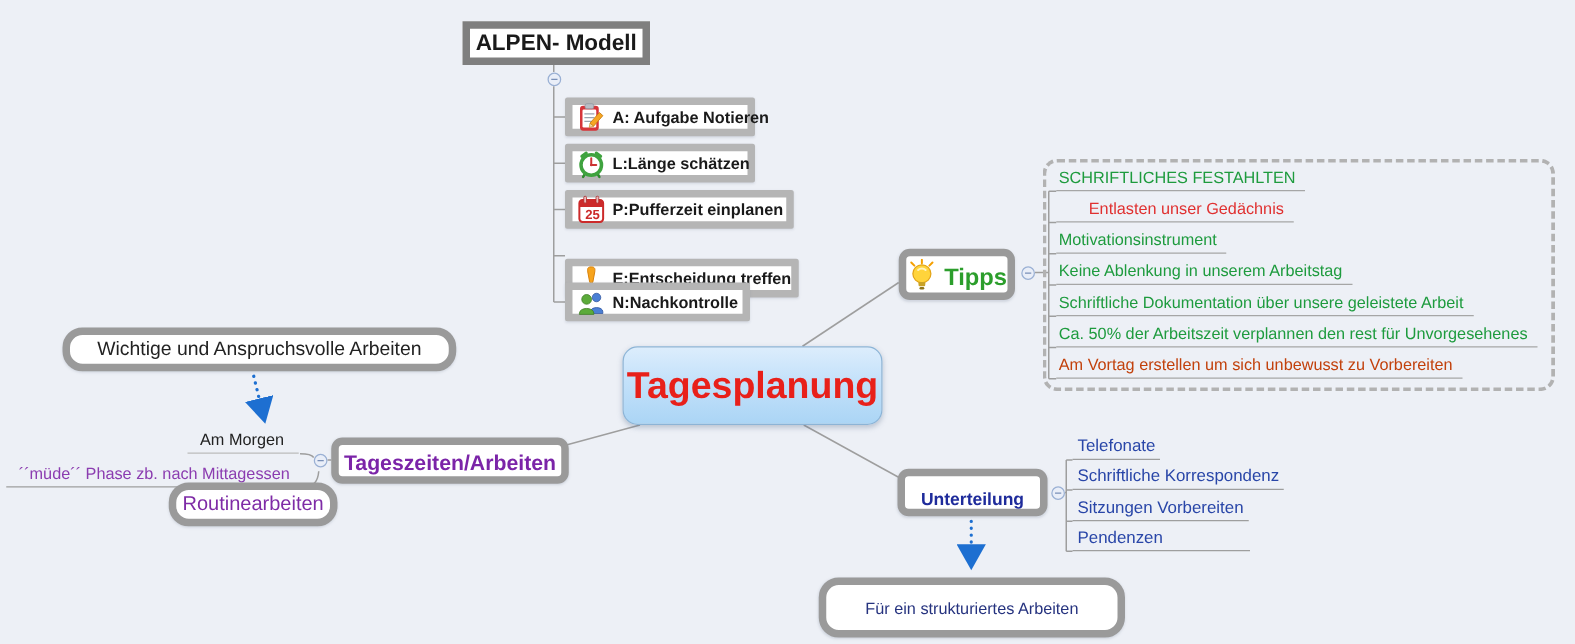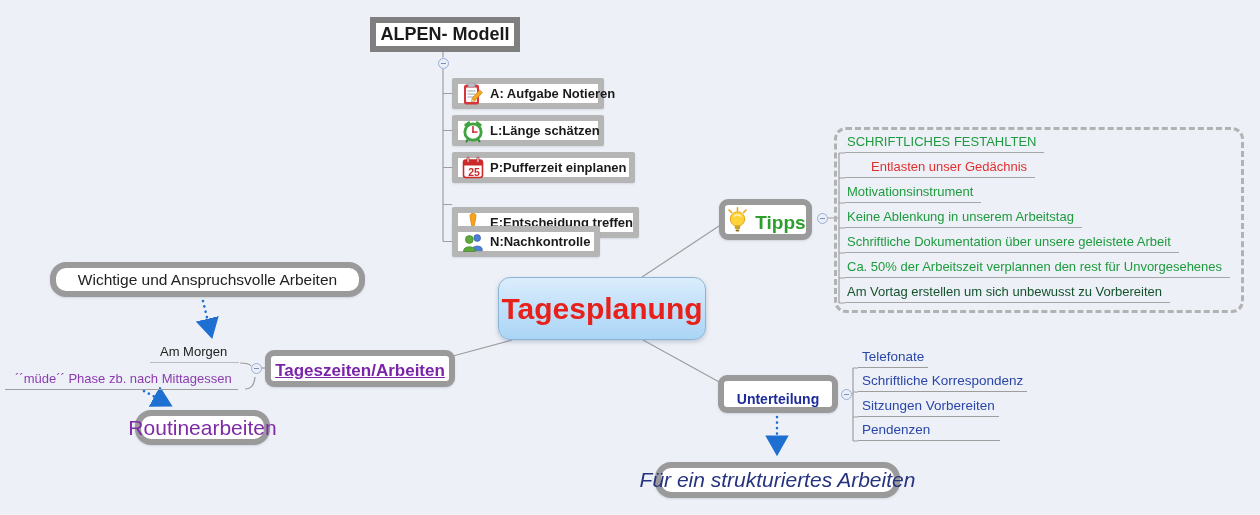--- a/index.html
+++ b/index.html
@@ -12,25 +12,25 @@
 
   .main-topic{left:498px;top:277px;width:208px;height:63px;border-radius:12px;
     border:1px solid #8cb4d6;background:linear-gradient(#dcedfc,#c3e1fa 45%,#abd5f5);
     color:#e8201a;font-size:30px;font-weight:bold;box-shadow:0 2px 4px rgba(100,120,150,.35);}
 
   .alpen-title{left:370px;top:17px;width:150px;height:35px;font-size:18px;font-weight:bold;color:#1a1a1a;border-color:#7f7f7f;}
   .alpen-item{border-color:#b5b5b5;border-radius:2px;font-size:13px;font-weight:bold;color:#1a1a1a;justify-content:flex-start;padding-left:3px;box-shadow:0 1px 2px rgba(120,130,150,.2);}
   .alpen-item svg{margin-right:5px;flex:0 0 auto;}
 
   .tipps-topic{left:719px;top:199px;width:93px;height:41px;font-size:19px;font-weight:bold;color:#2c9e2c;gap:5px;}
-  .tageszeiten-topic{left:265px;top:350px;width:190px;height:37px;font-size:17px;font-weight:bold;color:#7b24a8;text-decoration:underline;}
+  .tageszeiten-topic{left:265px;top:350px;width:190px;height:37px;font-size:17px;font-weight:bold;color:#7b24a8;}
   .unterteilung-topic{left:718px;top:375px;width:120px;height:38px;font-size:14px;font-weight:bold;color:#1e2b9b;}
   .wichtige-topic{left:50px;top:262px;width:315px;height:35px;font-size:15.5px;color:#222;text-align:center;}
-  .routine-topic{left:135px;top:410px;width:135px;height:35px;font-size:21px;color:#7e2ba6;}
-  .fazit-topic{left:655px;top:462px;width:245px;height:36px;font-size:21px;color:#26337f;font-style:italic;}
+  .routine-topic{left:135px;top:386px;width:135px;height:35px;font-size:16px;color:#7e2ba6;}
+  .fazit-topic{left:655px;top:462px;width:245px;height:48px;font-size:13px;color:#26337f;}
 
   .line-topic{position:absolute;white-space:nowrap;box-sizing:border-box;}
   .t-item{left:845px;height:21px;line-height:19px;font-size:13px;border-bottom:1px solid #a6a6a6;padding:0 8px 0 2px;}
   .u-item{left:858px;height:21px;line-height:19px;font-size:13.5px;color:#2946a8;border-bottom:1px solid #9e9e9e;padding:0 4px;}
   .u-item.pad-lg{padding-right:70px;}
   .am-morgen{left:150px;top:342px;height:21px;line-height:19px;font-size:13px;color:#222;border-bottom:1px solid #bcbcbc;padding:0 12px 0 10px;}
   .muede{left:5px;top:369px;height:21px;line-height:19px;font-size:13px;color:#8b3cb0;border-bottom:1px solid #9e9e9e;padding:0 6px 0 10px;}
 
   .toggle{position:absolute;width:11px;height:11px;border-radius:50%;background:#e9eef8;border:1px solid #9ab0d4;box-sizing:border-box;}
   .toggle i{position:absolute;left:2px;right:2px;top:4px;height:1px;background:#7a90b8;}
@@ -152,21 +152,21 @@
   <div class="toggle" style="left:816.5px;top:212.5px">
       <i></i>
     </div>
 
   <div class="line-topic t-item" style="top:132px"><span style="color: rgb(30, 155, 62);">SCHRIFTLICHES FESTAHLTEN</span></div>
   <div class="line-topic t-item" style="top:157px"><span style="color: rgb(224, 48, 48); margin-left: 24px;">Entlasten unser Gedächnis</span></div>
   <div class="line-topic t-item" style="top:182px"><span style="color: rgb(30, 155, 62);">Motivationsinstrument</span></div>
   <div class="line-topic t-item" style="top:207px"><span style="color: rgb(30, 155, 62);">Keine Ablenkung in unserem Arbeitstag</span></div>
   <div class="line-topic t-item" style="top:232px"><span style="color: rgb(30, 155, 62); margin-top: 36px;">Schriftliche Dokumentation über unsere geleistete Arbeit</span></div>
   <div class="line-topic t-item" style="top:257px"><span style="color: rgb(30, 155, 62);">Ca. 50% der Arbeitszeit verplannen den rest für Unvorgesehenes</span></div>
-  <div class="line-topic t-item" style="top:282px"><span style="color: #14532d;">Am Vortag erstellen um sich unbewusst zu Vorbereiten</span></div>
+  <div class="line-topic t-item" style="top:282px"><span style="color: #c2410c;">Am Vortag erstellen um sich unbewusst zu Vorbereiten</span></div>
 
   <div class="box rounded wichtige-topic">
     <span>Wichtige und Anspruchsvolle Arbeiten</span>
   </div>
 
   <div class="box topic tageszeiten-topic">
     <span>Tageszeiten/Arbeiten</span>
   </div>
   <div class="toggle" style="left:250.5px;top:362.5px">
       <i></i>

